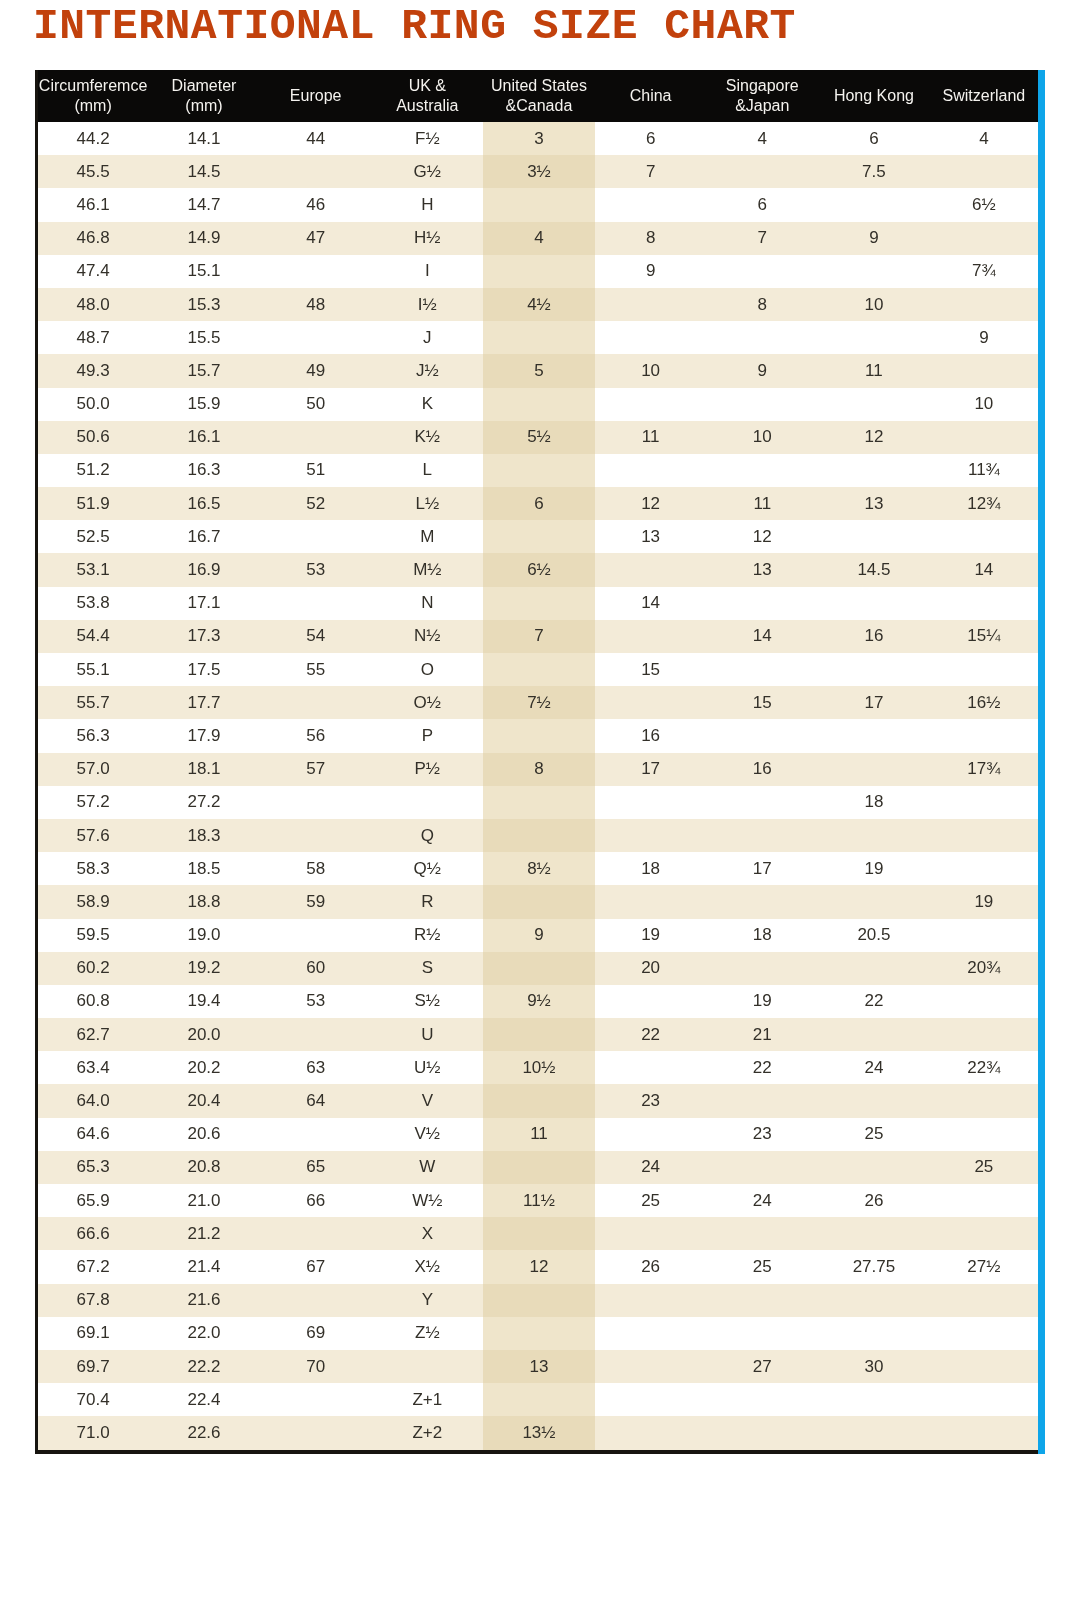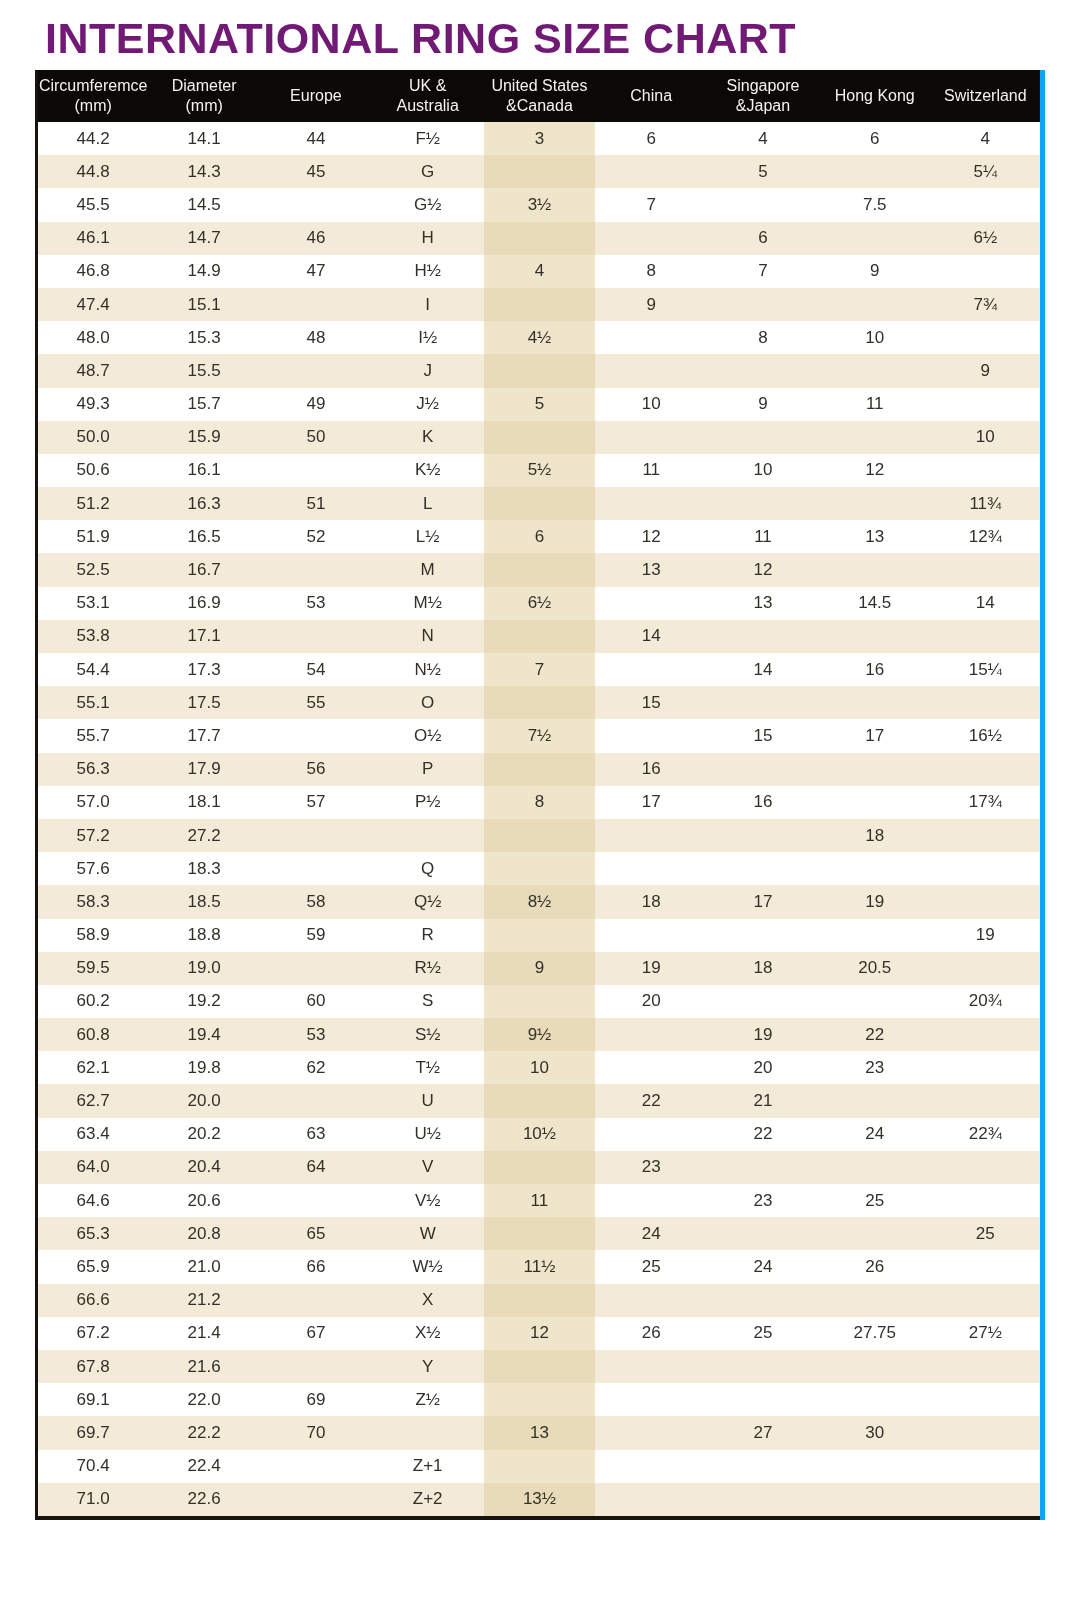--- a/index.html
+++ b/index.html
@@ -4,39 +4,39 @@
 <style>
   html, body { margin: 0; padding: 0; }
   body {
     width: 1080px; height: 1600px;
     background: #ffffff;
     font-family: "Liberation Sans", sans-serif;
     overflow: hidden;
   }
   .page { position: relative; width: 1080px; height: 1600px; }
   h1.page-title {
-    margin: 12px;
+    margin: 0;
     position: absolute; left: 33px; top: 2px;
-    font-family: Liberation Sans, sans-serif;
+    font-family: Liberation Mono, monospace;
     font-weight: 700;
     font-size: 43px;
     letter-spacing: 0.5px;
-    color: #701a75;
+    color: #c2410c;
     white-space: nowrap;
   }
   .table-wrap {
     position: absolute; left: 35px; top: 70px;
     width: 1010px;
   }
   table.ring-table {
     border-collapse: collapse;
     table-layout: fixed;
     width: 1010px;
     border-left: 3px solid #17140f;
-    border-right: 5px solid #0ea5e9;
+    border-right: 7px solid #0ea5e9;
     border-bottom: 4px solid #17140f;
   }
   table.ring-table th {
     background: #0a0908;
     color: #f5f3ef;
     font-weight: 400;
     font-size: 16px;
     line-height: 1.25;
     height: 52px;
     text-align: center;
@@ -89,31 +89,20 @@
             <td>14.1</td>
             <td>44</td>
             <td>F½</td>
             <td class="us">3</td>
             <td>6</td>
             <td>4</td>
             <td>6</td>
             <td>4</td>
           </tr>
           <tr>
-            <td>44.8</td>
-            <td>14.3</td>
-            <td>45</td>
-            <td>G</td>
-            <td class="us"></td>
-            <td></td>
-            <td>5</td>
-            <td></td>
-            <td>5¼</td>
-          </tr>
-          <tr>
             <td>45.5</td>
             <td>14.5</td>
             <td></td>
             <td>G½</td>
             <td class="us">3½</td>
             <td>7</td>
             <td></td>
             <td>7.5</td>
             <td></td>
           </tr>
@@ -386,31 +375,20 @@
             <td>19.4</td>
             <td>53</td>
             <td>S½</td>
             <td class="us">9½</td>
             <td></td>
             <td>19</td>
             <td>22</td>
             <td></td>
           </tr>
           <tr>
-            <td>62.1</td>
-            <td>19.8</td>
-            <td>62</td>
-            <td>T½</td>
-            <td class="us">10</td>
-            <td></td>
-            <td>20</td>
-            <td>23</td>
-            <td></td>
-          </tr>
-          <tr>
             <td>62.7</td>
             <td>20.0</td>
             <td></td>
             <td>U</td>
             <td class="us"></td>
             <td>22</td>
             <td>21</td>
             <td></td>
             <td></td>
           </tr>

